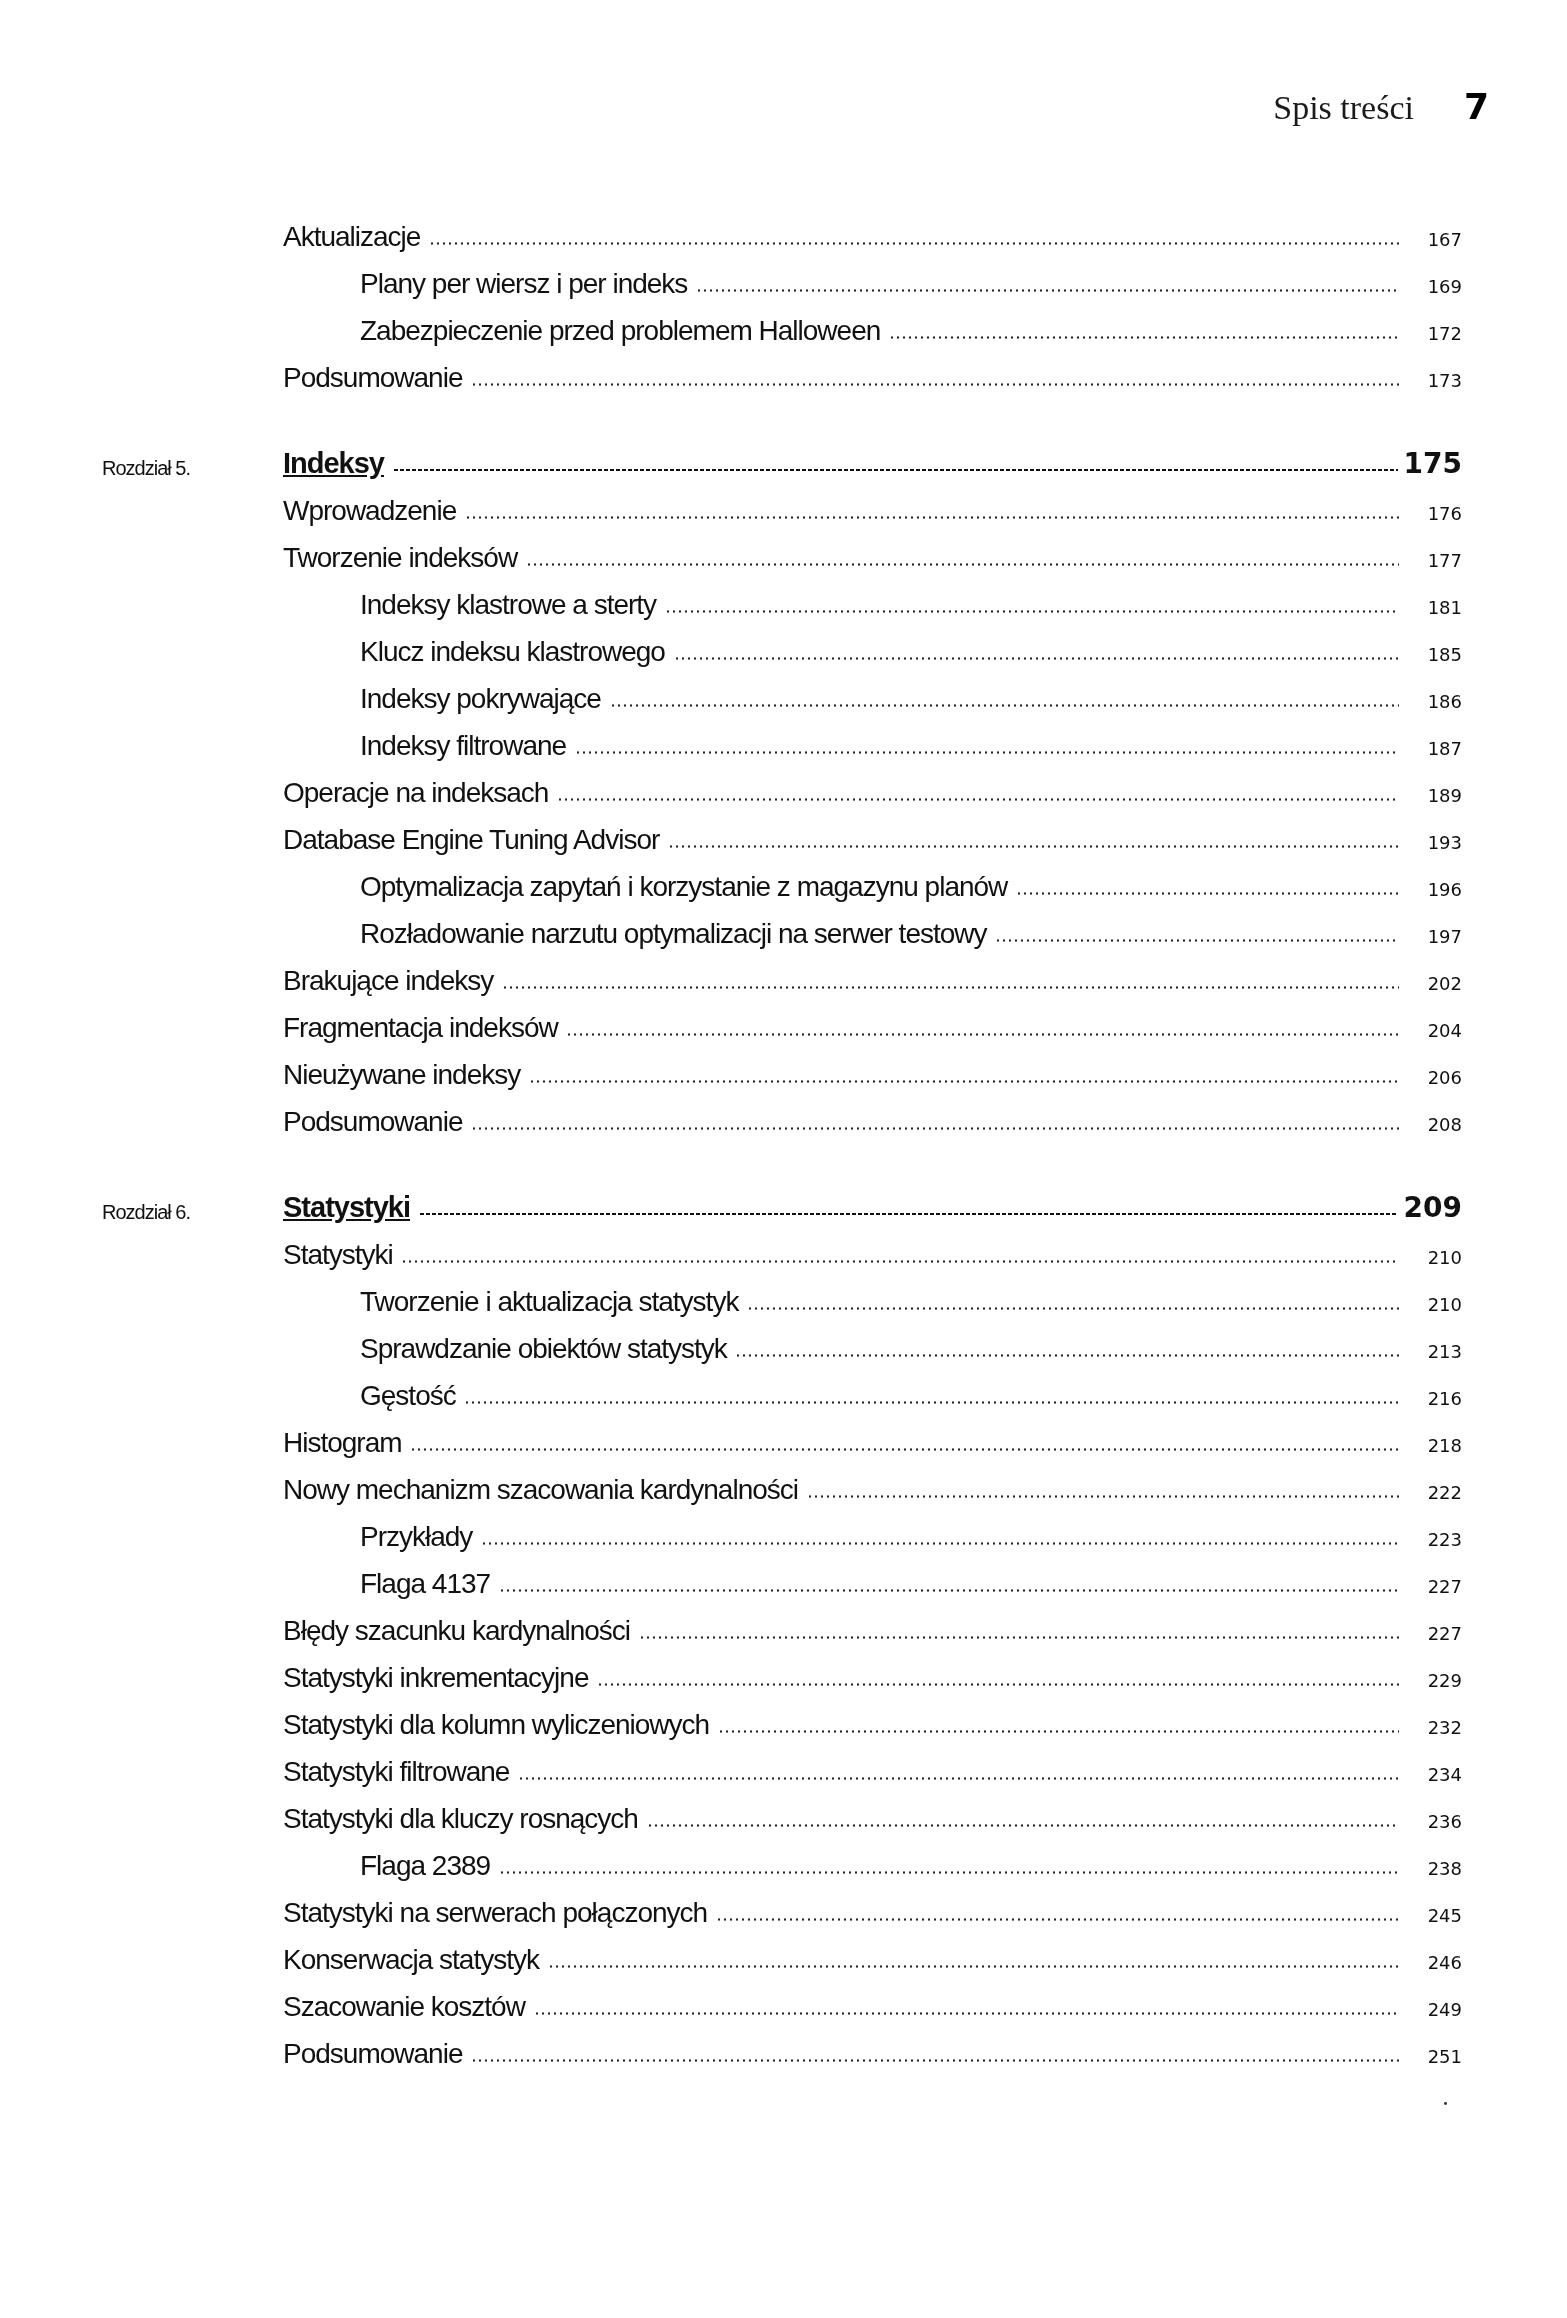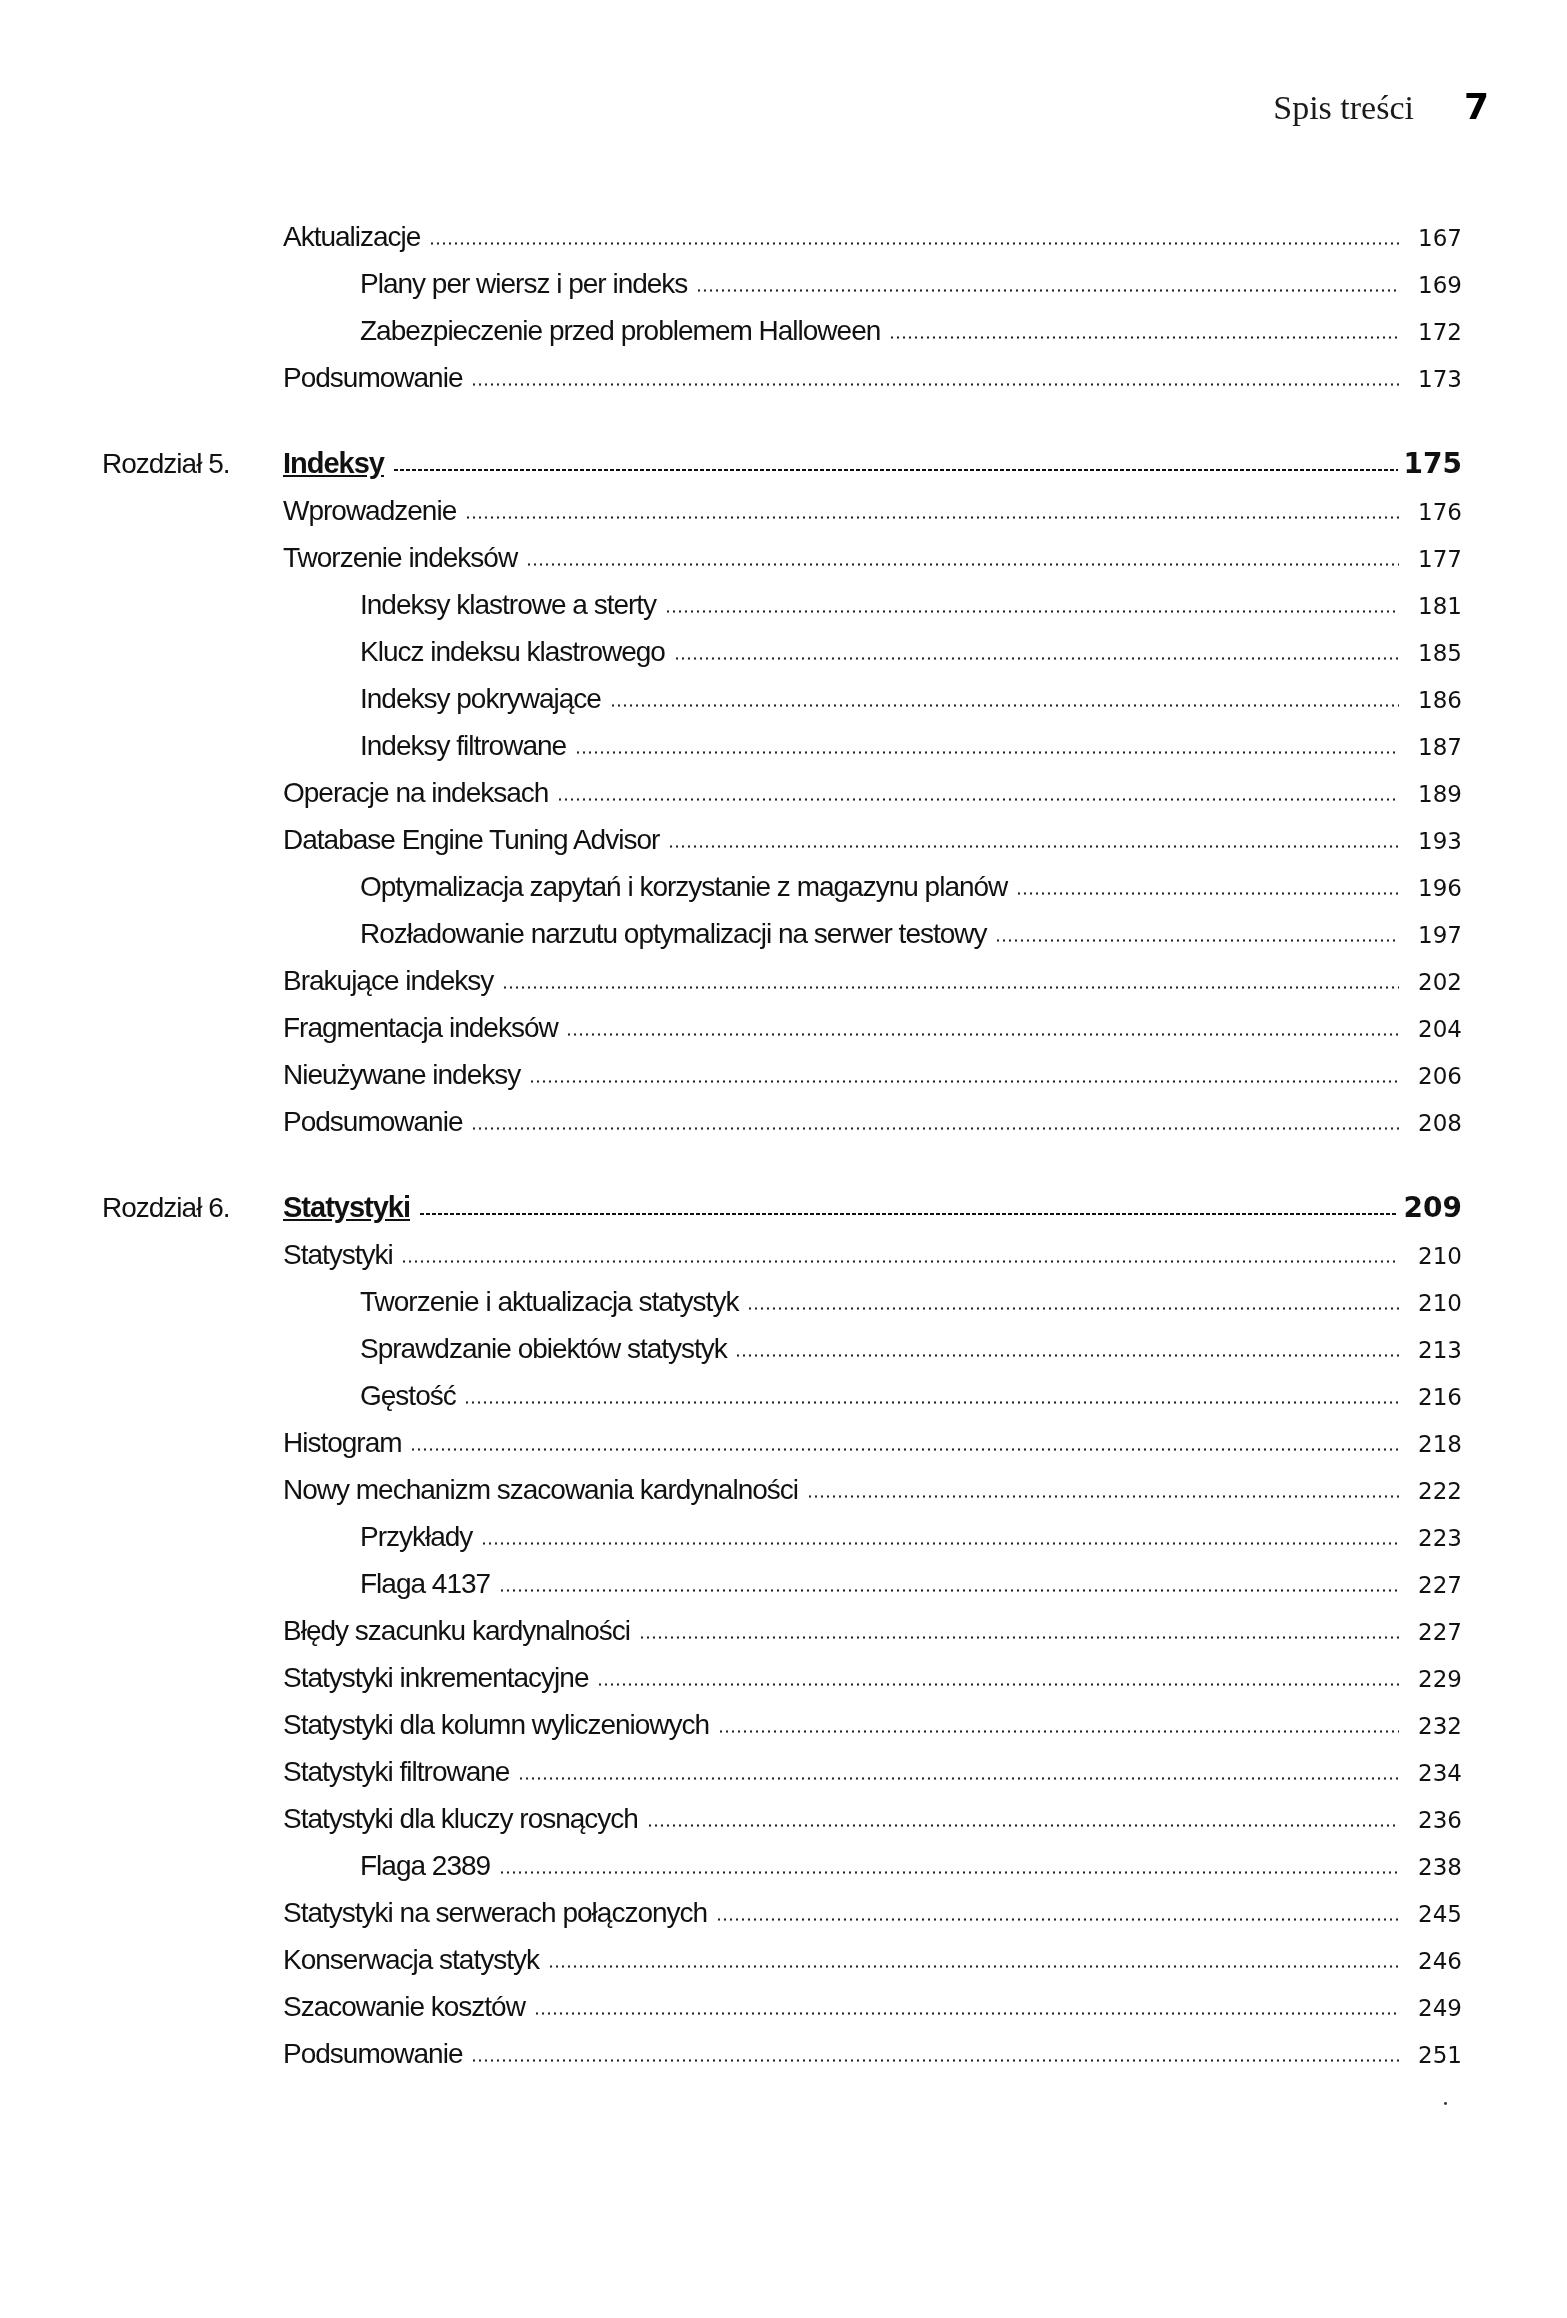--- a/index.html
+++ b/index.html
@@ -76,21 +76,21 @@
       align-self: baseline;
       background-image: radial-gradient(circle, #222 1.1px, transparent 1.4px);
       background-size: 6px 3.4px;
       background-repeat: repeat-x;
       position: relative;
       top: -0.9px;
     }
     .entry .page {
       white-space: nowrap;
       font-family: "DejaVu Sans", sans-serif;
-      font-size: 23px;
+      font-size: 18px;
       letter-spacing: 0;
       min-width: 58px;
       text-align: right;
     }
     .row.chapter .entry .title {
       font-weight: bold;
       font-size: 29px;
       text-decoration: underline;
     }
     .row.chapter .entry .leader {
@@ -99,21 +99,21 @@
       height: 4.3px;
     }
     .row.chapter .entry .page {
       font-weight: bold;
       font-size: 28px;
     }
     .chapter-label {
       position: absolute;
       left: 58px;
       bottom: 6.9px;
-      font-size: 28px;
+      font-size: 20px;
       letter-spacing: -1px;
       white-space: nowrap;
     }
     .gap-small { height: 39px; }
     .gap-large { height: 39px; }
     .stray-dot {
       position: absolute;
       left: 1444px;
       top: 2102px;
       width: 3.4px;

